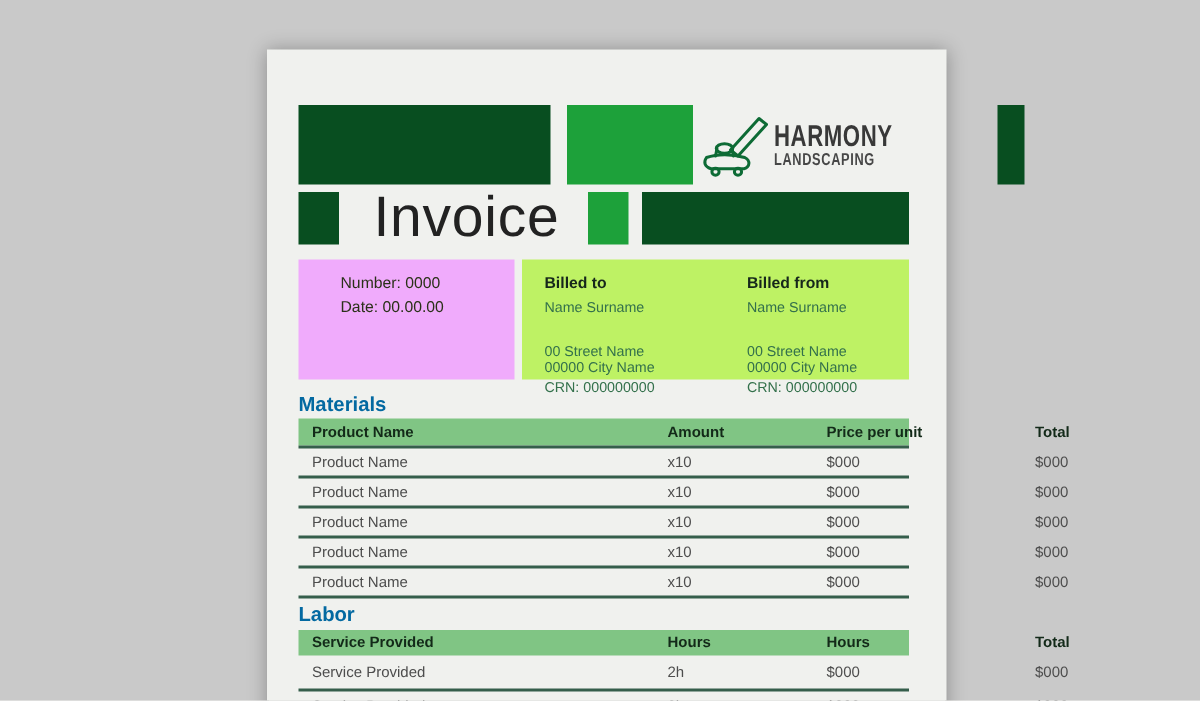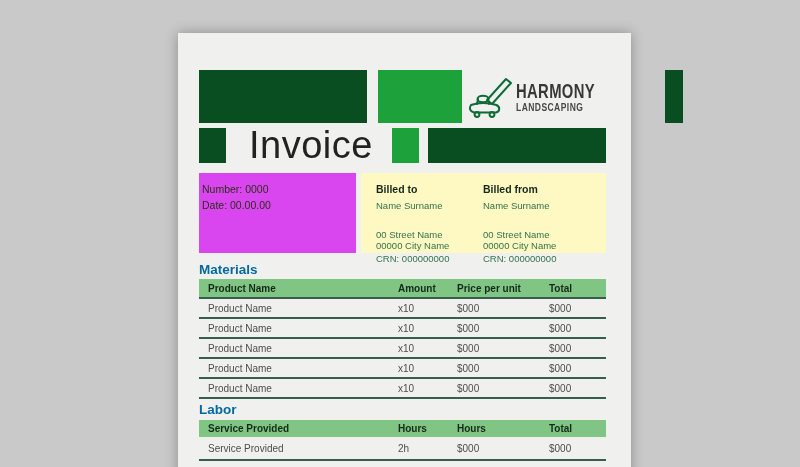--- a/index.html
+++ b/index.html
@@ -34,41 +34,41 @@
   .title{
     width:143px;margin-left:23px;height:35px;display:flex;align-items:center;
     font-size:38px;font-weight:300;letter-spacing:.5px;color:#222;
   }
   .sq2{width:27px;}
   .r2bar{flex:1;margin-left:9px;}
 
   
   .boxes{position:absolute;top:140px;left:0;width:407px;height:80px;display:flex;}
   .lime-box{
-    width:173px;background:#d946ef;box-sizing:border-box;
-    padding:9px 0 0 3px;
+    width:173px;background:#f0abfc;box-sizing:border-box;
+    padding:9px 0 0 28px;
   }
   .lime-box .dline{font-size:10.5px;line-height:15.5px;color:#2a3118;}
   .gap6{width:6px;}
   .soft-box{
-    flex:1;background:#fef9c3;box-sizing:border-box;
-    padding:10px 16px 0 15px;display:flex;
+    flex:1;background:#bef264;box-sizing:border-box;
+    padding:10px 1px 0 15px;display:flex;gap:28px;
   }
   .bcol{width:107px;}
   .bhead{font-size:10.5px;font-weight:bold;color:#16271b;margin-bottom:6px;}
   .bline{font-size:9.5px;line-height:10.8px;color:#34714c;}
   .bline.first{margin-bottom:18px;}
   .bline.crn{margin-top:3px;}
 
   
   .sec-head{position:absolute;left:0;font-size:13.5px;font-weight:bold;color:#0369a1;}
   .mat-head{top:229px;}
   .lab-head{top:369px;}
 
-  .grid{display:grid;grid-template-columns:199px 59px 92px 1fr;align-items:center;}
+  .grid{display:grid;grid-template-columns:199px 59px 92px 1fr;align-items:center;gap:47px;}
   .c1{padding-left:9px;}
 
   .thead{
     position:absolute;left:0;width:407px;height:18px;background:#80c584;
     font-size:10px;font-weight:bold;color:#132a19;
   }
   .mat-thead{top:246px;}
   .lab-thead{top:387px;height:17px;}
 
   .tbody{position:absolute;left:0;width:407px;}

